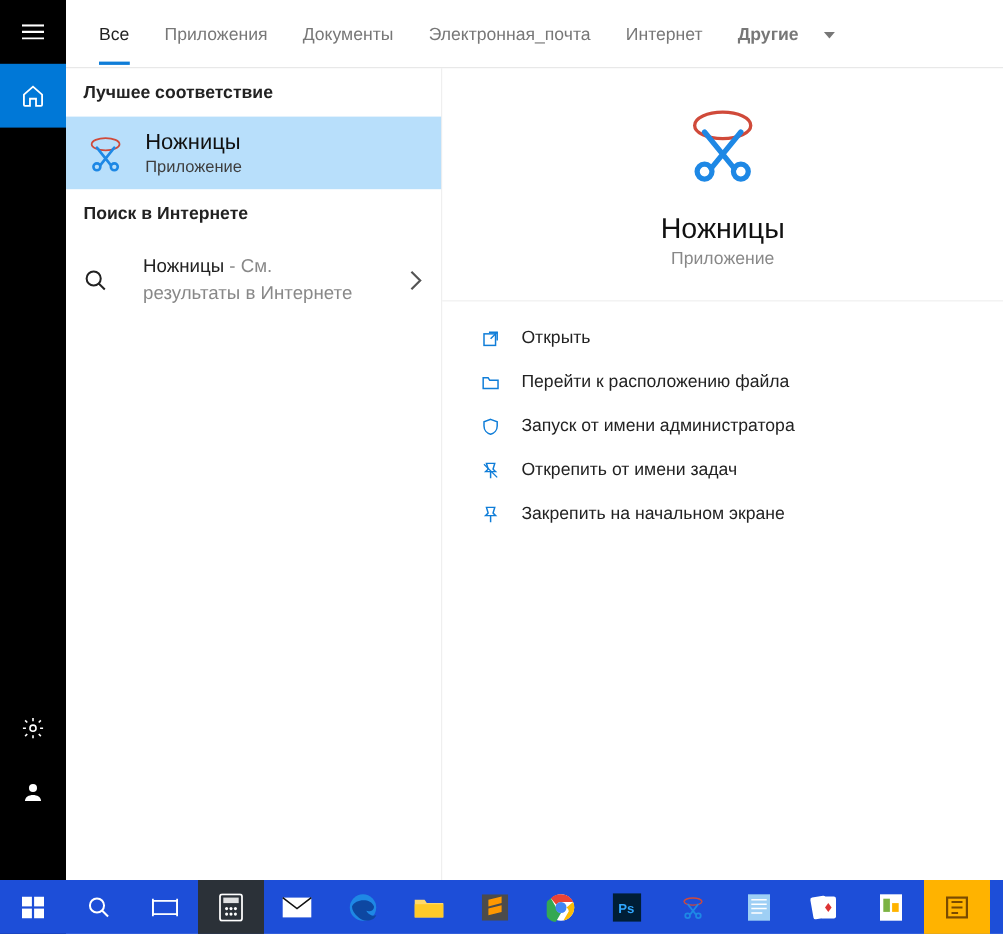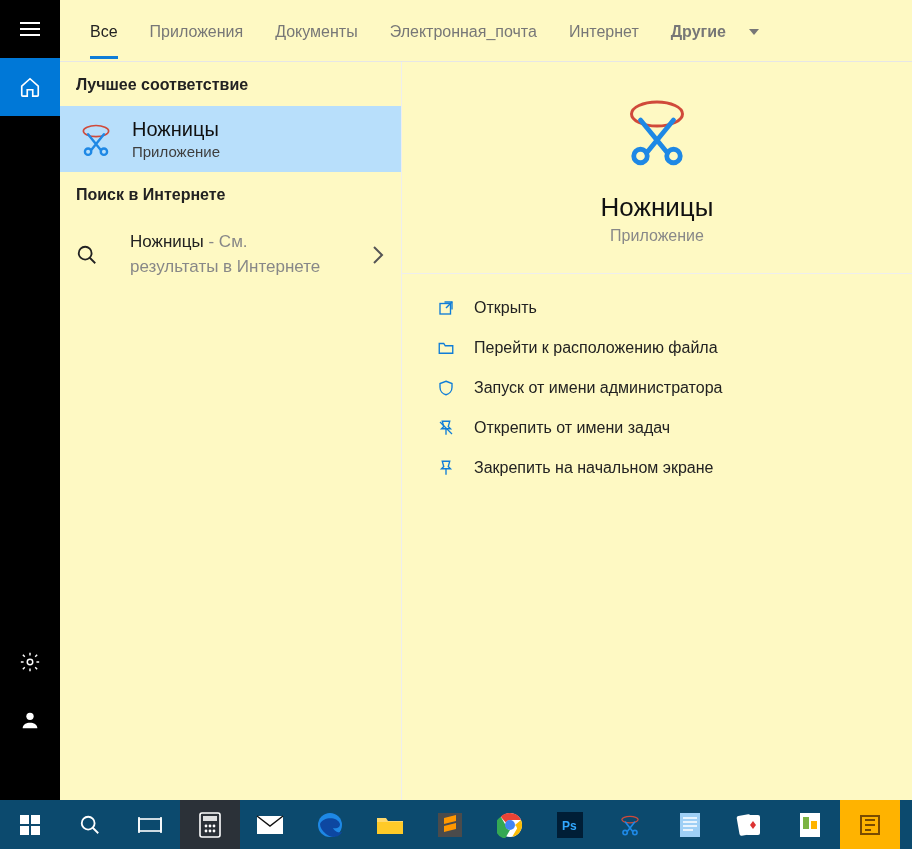--- a/index.html
+++ b/index.html
@@ -8,21 +8,21 @@
 .root { display: flex; width: 100%; height: 100%; }
 
 
 .rail { width: 60px; background: #000; display: flex; flex-direction: column; }
 .rail-group-top { flex: 0 0 auto; }
 .rail-group-bottom { flex: 0 0 auto; margin-top: auto; margin-bottom: 100px; }
 .rail-item { width: 60px; height: 58px; display: flex; align-items: center; justify-content: center; color: #fff; }
 .rail-item.active { background: #0078d7; }
 
 
-.panel { flex: 1; display: flex; flex-direction: column; background: #fef9c3; }
+.panel { flex: 1; display: flex; flex-direction: column; background: #ffffff; }
 
 .tabs { height: 62px; display: flex; align-items: center; gap: 32px; padding: 0 30px; color: #777; font-size: 16px; border-bottom: 1px solid #e6e6e6; }
 .tab { padding: 20px 0 18px; cursor: default; }
 .tab.active { color: #222; border-bottom: 3px solid #0f7dd8; padding-bottom: 15px; }
 .tab-more { display: flex; align-items: center; gap: 23px; font-weight: bold; }
 
 .body { flex: 1; display: flex; min-height: 0; }
 
 .left { width: 342px; border-right: 1px solid #eee; display: flex; flex-direction: column; }
 .section-title { padding: 14px 16px 12px; font-weight: 600; font-size: 16px; color: #222; }
@@ -40,21 +40,21 @@
 .preview-head .big-icon { width:72px; height:72px; margin-bottom: 24px; }
 .preview-head .title { font-size: 26px; color:#111; }
 .preview-head .sub { font-size: 16px; color:#888; margin-top:4px; }
 .actions { padding: 14px 0; }
 .action { display:flex; align-items:center; gap:18px; padding: 10px 34px; color:#222; font-size:16px; }
 .action .ico { width:20px; height:20px; color:#0f7dd8; display:flex; align-items:center; justify-content:center; }
 
 .search-bar { height: 46px; background: #fff; display:flex; align-items:center; gap: 12px; padding: 0 16px; border-top:1px solid #ddd; }
 .search-bar input { border:none; outline:none; font-size: 20px; flex:1; color:#222; }
 
-.taskbar { position:absolute; left:0; right:0; bottom:0; height:49px; background:#0c4a6e; display:flex; align-items:flex-end; }
+.taskbar { position:absolute; left:0; right:0; bottom:0; height:49px; background:#1d4ed8; display:flex; align-items:flex-end; }
 .taskbar .tbitem { width:60px; height:49px; display:flex; align-items:center; justify-content:center; color:#fff; }
 .taskbar .tbitem.active { background:#2b3138; }
 
 svg { display:block; }
 .caret-down { width:0;height:0;border-left:5px solid transparent;border-right:5px solid transparent;border-top:6px solid #777; }
 </style>
 </head>
 <body>
 
 <div class="root">

